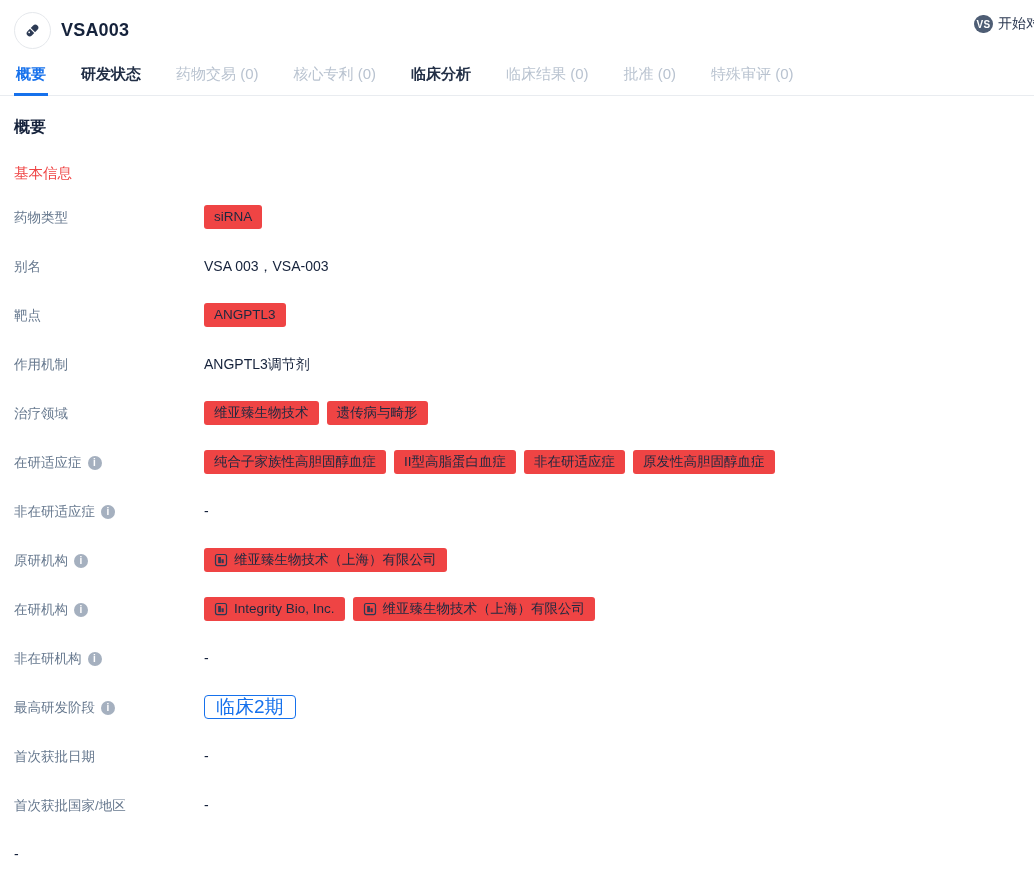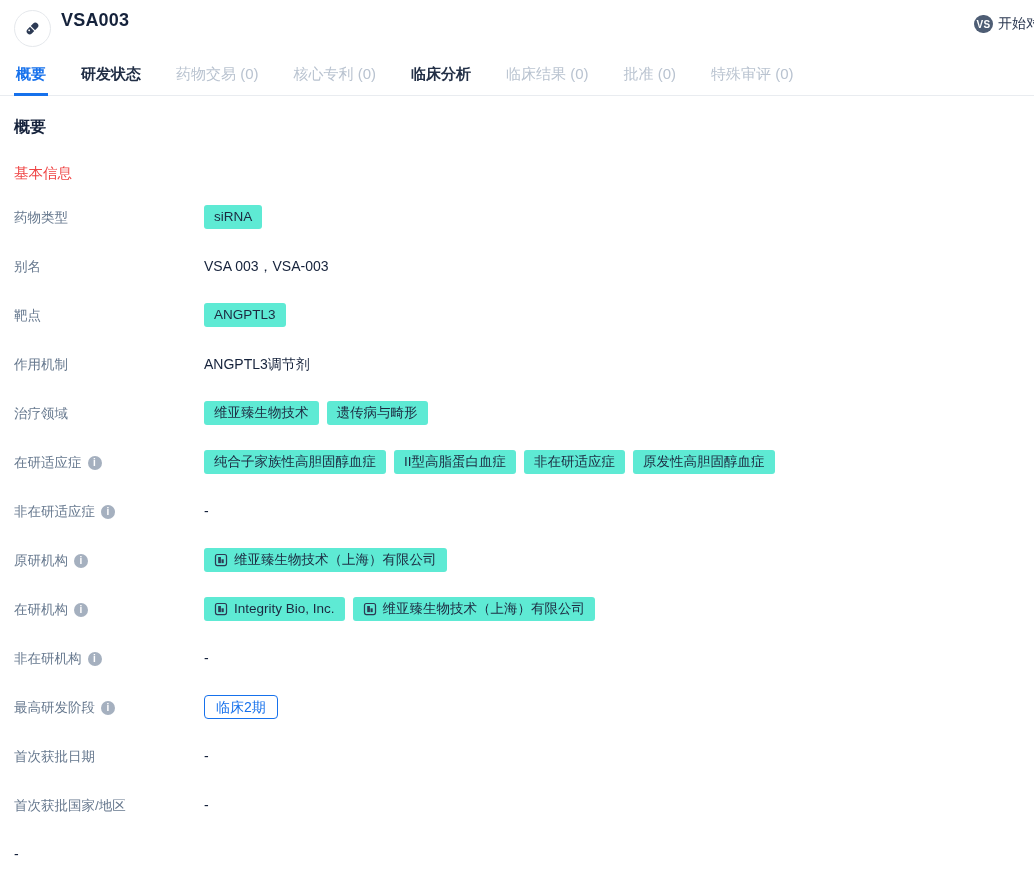--- a/index.html
+++ b/index.html
@@ -6,21 +6,21 @@
   html, body { width: 1034px; height: 891px; overflow: hidden; background: #ffffff; }
   body {
     font-family: "Liberation Sans", "DejaVu Sans", sans-serif;
     color: #16233c;
     position: relative;
   }
   .page { width: 1034px; height: 891px; position: relative; overflow: hidden; }
 
   
   .hdr {
-    display: flex; 
+    display: flex; align-items: center;
     padding: 10px 14px 6px 14px; height: 56px;
   }
   .drug-icon-circle {
     width: 37px; height: 37px; border-radius: 50%;
     border: 1px solid #e5e8ec; background: #fff;
     display: flex; align-items: center; justify-content: center;
     flex: none;
   }
   .page-title {
     font-size: 18px; font-weight: 700; color: #15223b;
@@ -72,31 +72,31 @@
     font-size: 10px; font-weight: 700; font-style: normal;
     display: inline-flex; align-items: center; justify-content: center;
     cursor: pointer; flex: none; line-height: 1;
   }
   .field-value {
     flex: 1; display: flex; flex-wrap: wrap; gap: 8px;
     font-size: 14px; color: #15223b; align-items: flex-start;
   }
   .text-value { line-height: 24px; }
   .tag {
-    background: #5eead4; color: #1c2940;
+    background: #ef4444; color: #1c2940;
     border-radius: 3px; padding: 0 10px;
     height: 24px; line-height: 24px; font-size: 13.5px;
     display: inline-flex; align-items: center; gap: 6px;
     cursor: pointer; white-space: nowrap;
   }
   .tag svg { flex: none; }
   .stage-tag {
     border: 1px solid #1671ec; color: #1671ec; background: #fff;
     border-radius: 4px; padding: 0 11px;
-    height: 24px; line-height: 22px; font-size: 14px;
+    height: 24px; line-height: 22px; font-size: 19px;
     display: inline-flex; align-items: center; cursor: pointer;
   }
 </style>
 </head>
 <body>
 
 <div class="page">
 
   <div class="hdr">
     <div class="drug-icon-circle">

